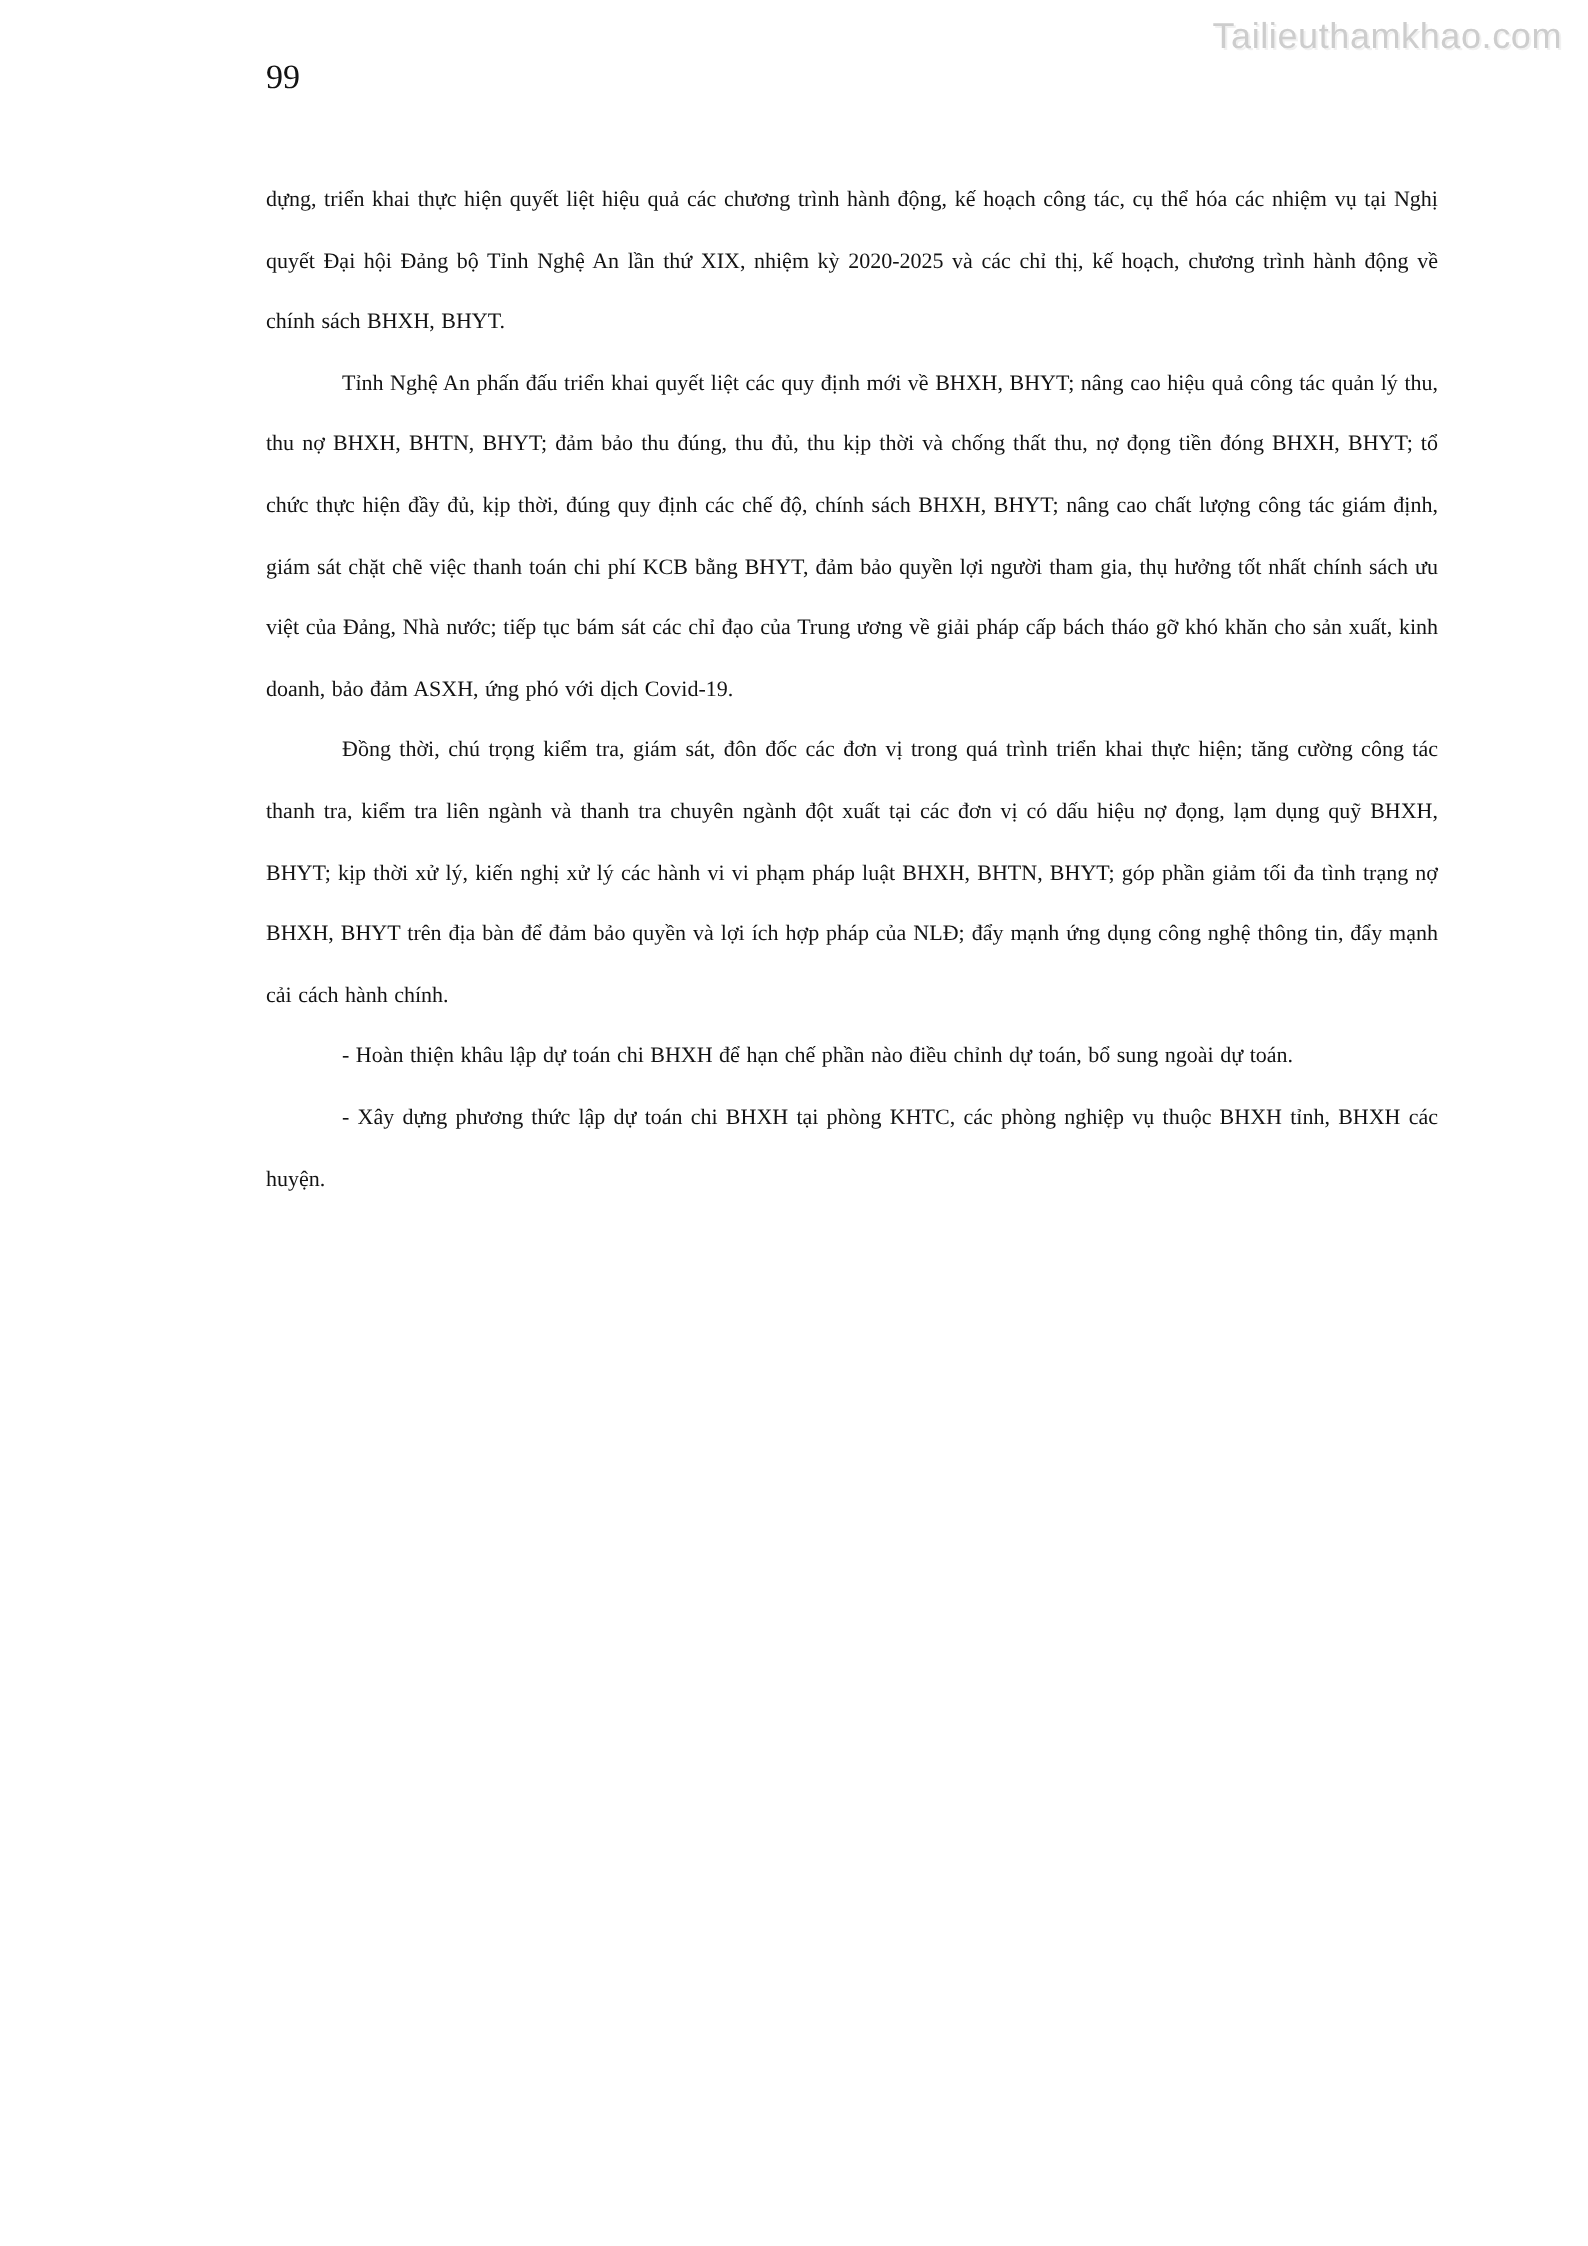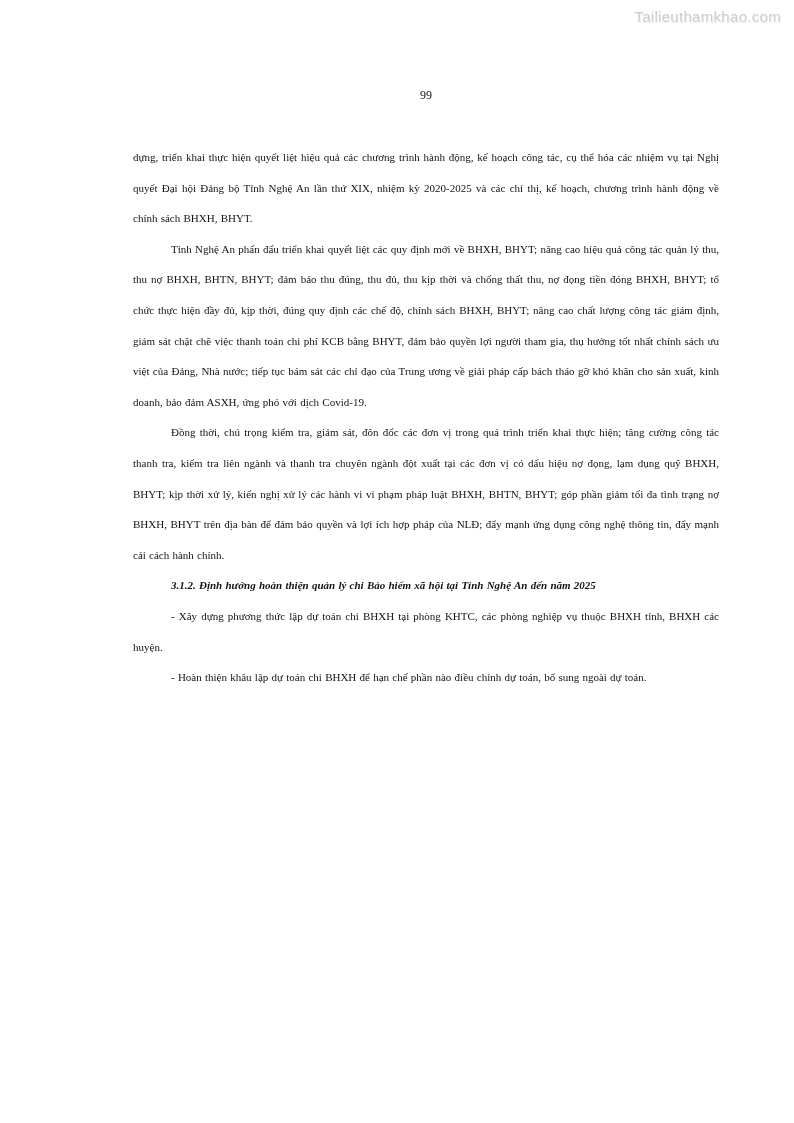--- a/index.html
+++ b/index.html
@@ -14,37 +14,37 @@
     background: #ffffff;
     overflow: hidden;
     font-family: "Liberation Serif", "DejaVu Serif", serif;
     color: #131313;
   }
   .watermark {
     position: absolute;
     top: 8px;
     right: 13px;
     font-family: "Liberation Sans", "DejaVu Sans", sans-serif;
-    font-size: 15px;
+    font-size: 18px;
     letter-spacing: 0.3px;
     color: #cdcdcd;
     text-shadow: 1px 1px 0 #f1f1f1;
     user-select: none;
     text-align: right;
   }
   .content {
     position: absolute;
     top: 0;
     left: 133px;
     width: 586px;
   }
   .page-number {
-    padding-top: 87px;
-    text-align: center;
-    font-size: 12px;
+    padding-top: 30px;
+    text-align: left;
+    font-size: 17px;
     line-height: 17px;
     margin-bottom: 38px;
   }
   .content p {
     margin: 0;
     font-size: 11px;
     line-height: 30.6px;
     text-align: justify;
     text-indent: 38px;
     word-spacing: 0.5px;
@@ -67,21 +67,20 @@
   <div class="content">
 
     <div class="page-number">99</div>
 
     <p class="no-indent">dựng, triển khai thực hiện quyết liệt hiệu quả các chương trình hành động, kế hoạch công tác, cụ thể hóa các nhiệm vụ tại Nghị quyết Đại hội Đảng bộ Tỉnh Nghệ An lần thứ XIX, nhiệm kỳ 2020-2025 và các chỉ thị, kế hoạch, chương trình hành động về chính sách BHXH, BHYT.</p>
 
     <p>Tỉnh Nghệ An phấn đấu triển khai quyết liệt các quy định mới về BHXH, BHYT; nâng cao hiệu quả công tác quản lý thu, thu nợ BHXH, BHTN, BHYT; đảm bảo thu đúng, thu đủ, thu kịp thời và chống thất thu, nợ đọng tiền đóng BHXH, BHYT; tổ chức thực hiện đầy đủ, kịp thời, đúng quy định các chế độ, chính sách BHXH, BHYT; nâng cao chất lượng công tác giám định, giám sát chặt chẽ việc thanh toán chi phí KCB bằng BHYT, đảm bảo quyền lợi người tham gia, thụ hưởng tốt nhất chính sách ưu việt của Đảng, Nhà nước; tiếp tục bám sát các chỉ đạo của Trung ương về giải pháp cấp bách tháo gỡ khó khăn cho sản xuất, kinh doanh, bảo đảm ASXH, ứng phó với dịch Covid-19.</p>
 
     <p>Đồng thời, chú trọng kiểm tra, giám sát, đôn đốc các đơn vị trong quá trình triển khai thực hiện; tăng cường công tác thanh tra, kiểm tra liên ngành và thanh tra chuyên ngành đột xuất tại các đơn vị có dấu hiệu nợ đọng, lạm dụng quỹ BHXH, BHYT; kịp thời xử lý, kiến nghị xử lý các hành vi vi phạm pháp luật BHXH, BHTN, BHYT; góp phần giảm tối đa tình trạng nợ BHXH, BHYT trên địa bàn để đảm bảo quyền và lợi ích hợp pháp của NLĐ; đẩy mạnh ứng dụng công nghệ thông tin, đẩy mạnh cải cách hành chính.</p>
 
-    <p class="heading">3.1.2. Định hướng hoàn thiện quản lý chi Bảo hiểm xã hội tại Tỉnh Nghệ An đến năm 2025</p>
+
+    <p>- Hoàn thiện khâu lập dự toán chi BHXH để hạn chế phần nào điều chỉnh dự toán, bổ sung ngoài dự toán.</p>
 
     <p>- Xây dựng phương thức lập dự toán chi BHXH tại phòng KHTC, các phòng nghiệp vụ thuộc BHXH tỉnh, BHXH các huyện.</p>
-
-    <p>- Hoàn thiện khâu lập dự toán chi BHXH để hạn chế phần nào điều chỉnh dự toán, bổ sung ngoài dự toán.</p>
 
 
   </div>
 </div>
 
 </body></html>

